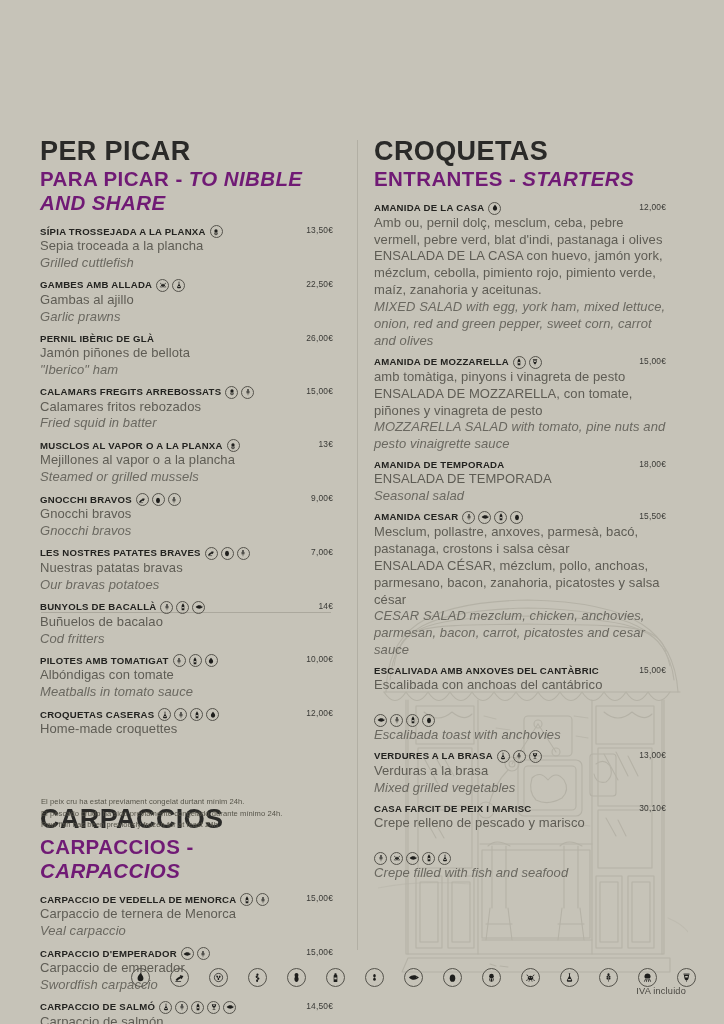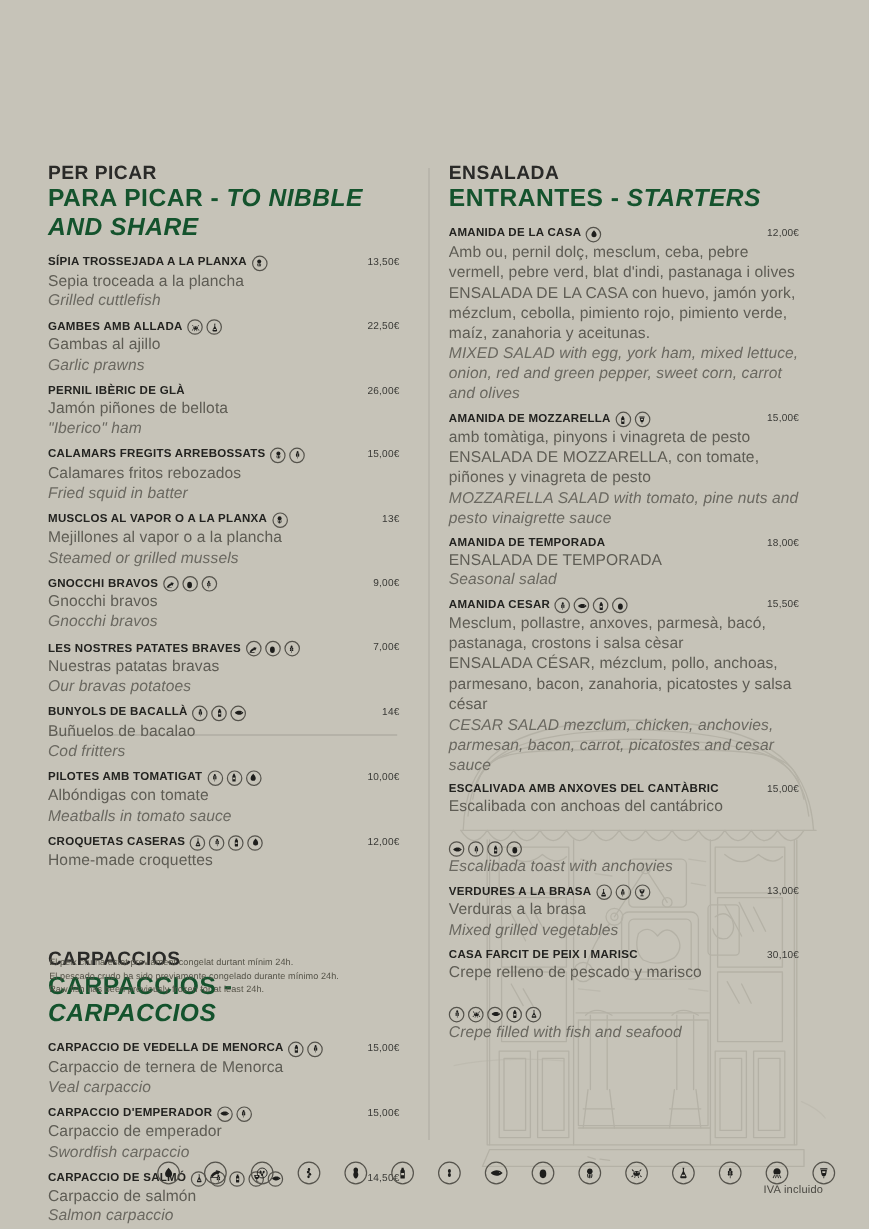--- a/index.html
+++ b/index.html
@@ -47,31 +47,31 @@
   .h-divider {
     position: absolute;
     left: 41px; top: 612px;
     width: 290px; height: 1px;
     background: #aba89d;
   }
 
   
   .sec-head { margin-bottom: 11px; }
   .sec-title {
-    font-size: 16px;
+    font-size: 27px;
     font-weight: 700;
     letter-spacing: 0.4px;
     color: #2a2a28;
     line-height: 1.15;
   }
   .sec-sub {
     font-size: 20.5px;
     font-weight: 700;
     letter-spacing: 0.4px;
-    color: #14532d;
+    color: #701a75;
     line-height: 1.15;
   }
   .sec-sub .ital { font-style: italic; }
 
   
   .item { position: relative; margin-bottom: 7px; }
   .item-head {
     display: flex;
     align-items: center;
     flex-wrap: wrap;
@@ -607,21 +607,21 @@
             <div class="desc es">Carpaccio de salmón</div>
             <div class="desc en">Salmon carpaccio</div>
           </div>
         </div>
     </div>
   </div>
 
   <div class="col-right">
     <div>
       <div class="sec-head">
-        <div class="sec-title">ENSALADA</div>
+        <div class="sec-title">CROQUETAS</div>
         <div class="sec-sub"><span>ENTRANTES</span><span> - </span><span class="ital">STARTERS</span></div>
       </div>
       <div id="list-entrants">
           <div class="item">
             <div class="item-head">
               <span class="item-name">AMANIDA DE LA CASA</span>
               <span class="icons">
                 <span class="badge">
                   <svg viewBox="0 0 24 24" fill="#1e1e1c" stroke="none">
                     <path d="M12 2.4c4 4.4 6.4 7.6 6.4 11.1A6.4 6.4 0 0 1 12 20a6.4 6.4 0 0 1-6.4-6.5C5.6 10 8 6.8 12 2.4z"></path>

